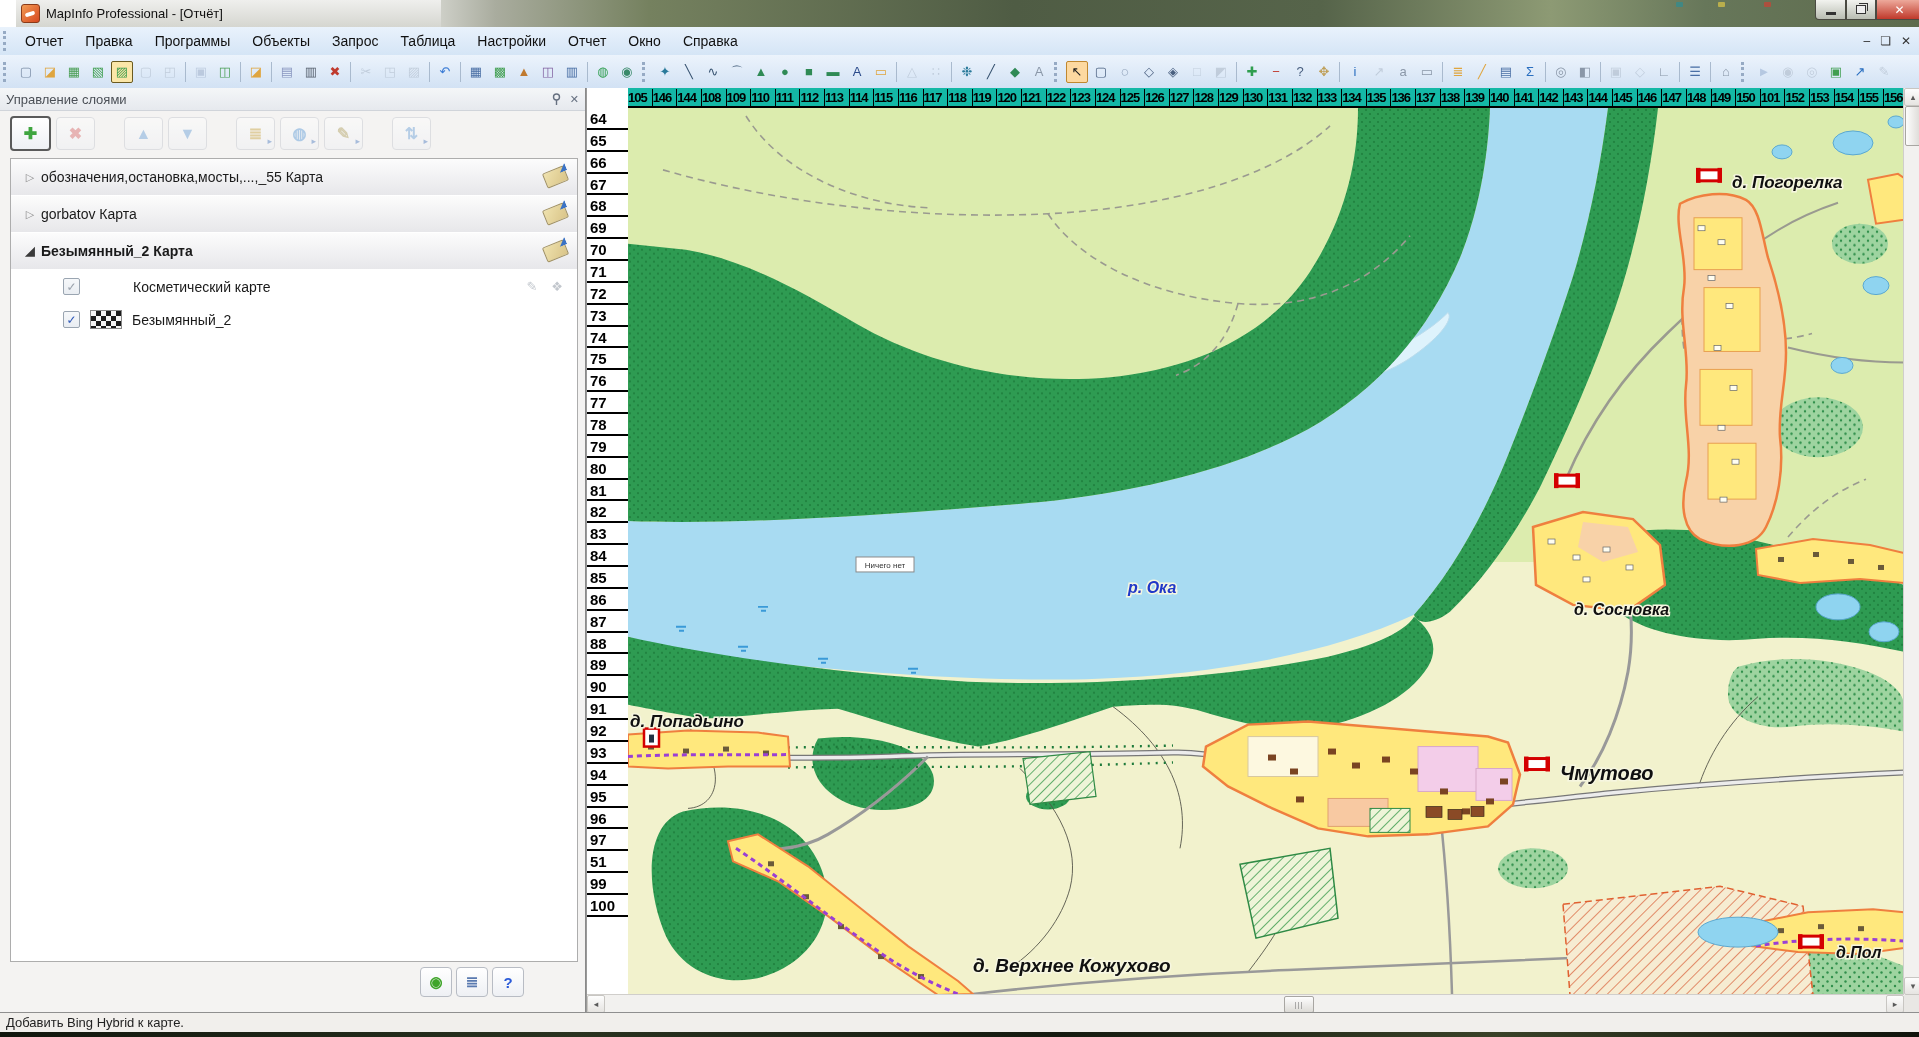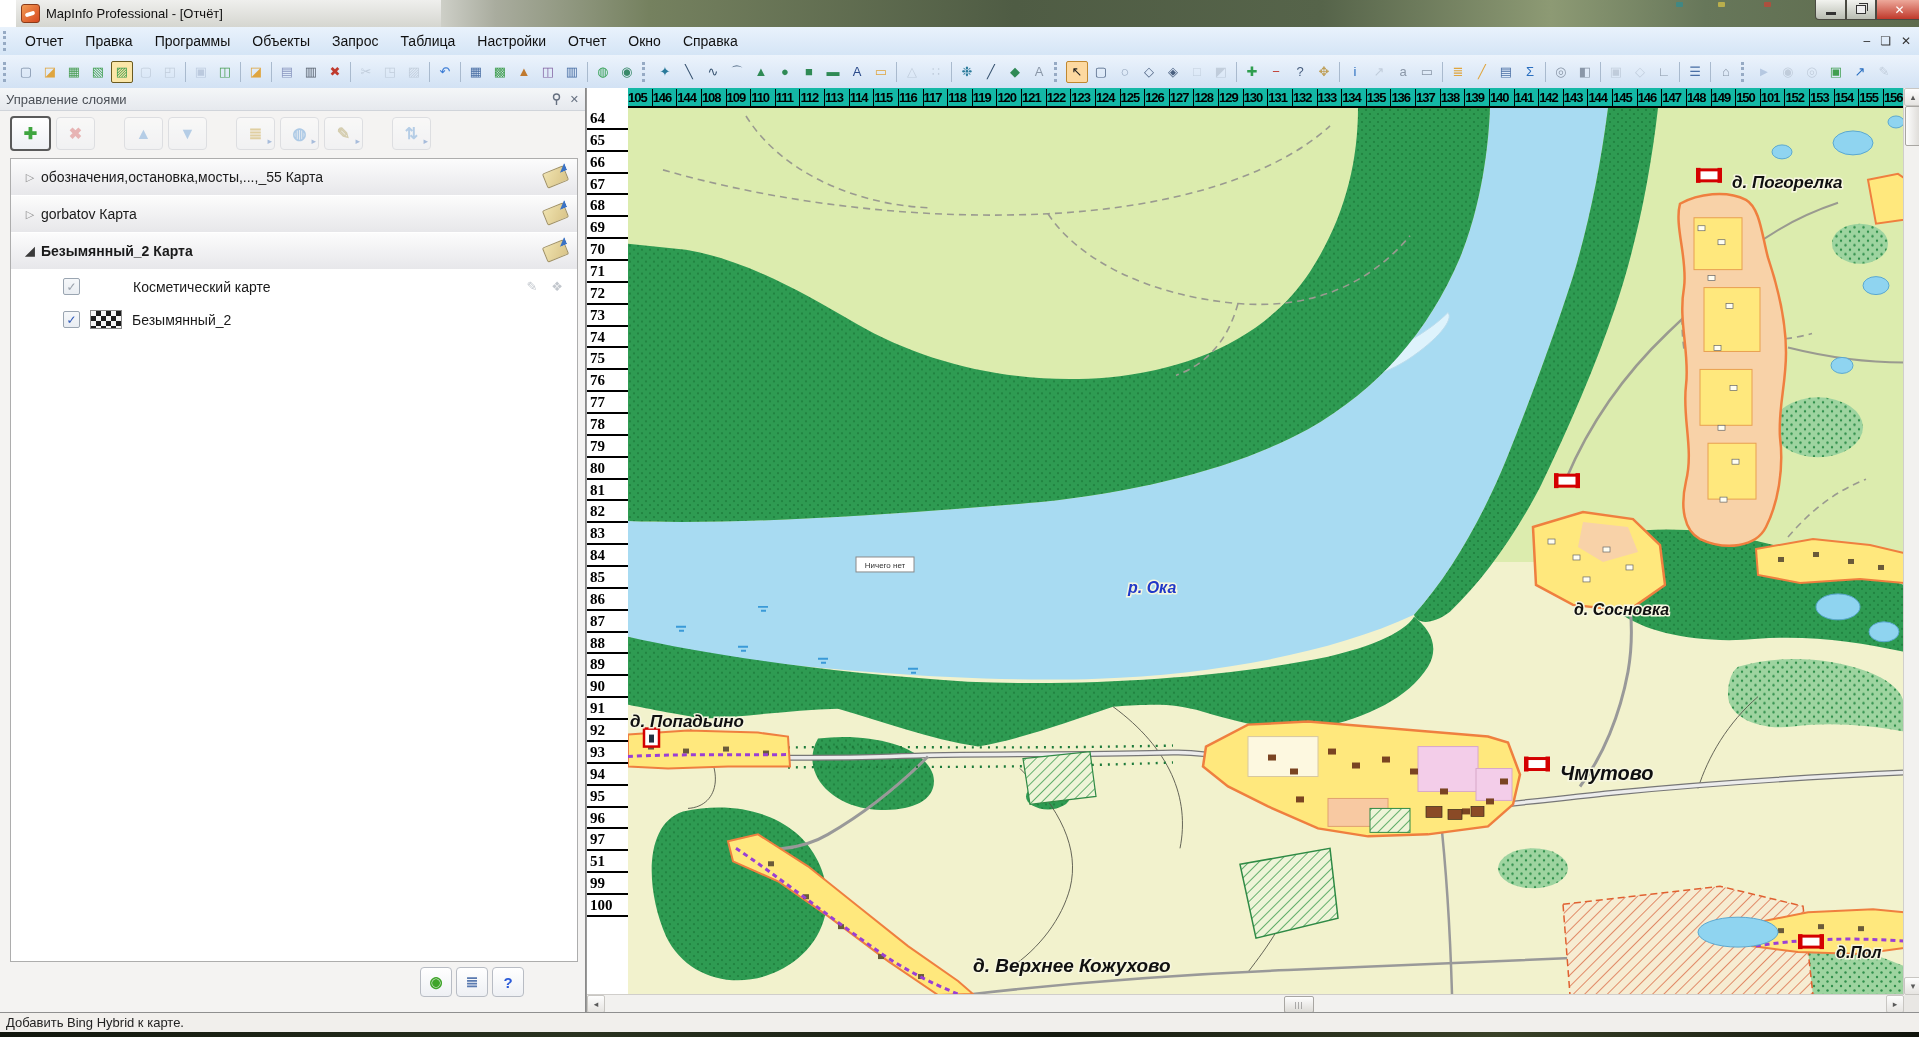--- a/index.html
+++ b/index.html
@@ -78,21 +78,21 @@
   .rowicons{margin-left:auto;display:flex;}
   .bbtns{position:absolute;left:420px;top:879px;display:flex;gap:4px;}
   .bb{width:30px;height:28px;border:1px solid #b8bcc4;border-radius:4px;background:linear-gradient(#fff,#eef0f4);
     display:flex;align-items:center;justify-content:center;font-size:15px;font-weight:bold;}
   
   .mapwin{position:absolute;left:586px;top:88px;width:1333px;height:924px;background:#fff;}
   .rtop{position:absolute;left:41px;top:0;width:1276px;height:18px;display:flex;overflow:hidden;
     border-bottom:2px solid #000;background:#14b8a6;align-items:flex-end;}
   .rtc{flex:0 0 23.63px;font-size:13px;font-weight:bold;letter-spacing:-1px;color:#000;
     border-right:1px solid #000;line-height:17px;overflow:visible;white-space:nowrap;}
-  .rleft{position:absolute;left:0;top:20px;width:50px;bottom:17px;background:#fff;overflow:hidden;font-family:Liberation Serif, serif;}
+  .rleft{position:absolute;left:0;top:20px;width:50px;bottom:17px;background:#fff;overflow:hidden;}
   .rlc{height:21.87px;box-sizing:border-box;border-bottom:2px solid #000;font-size:15px;font-weight:bold;
     color:#000;padding-left:3px;line-height:21px;}
   .canvas{position:absolute;left:41px;top:20px;width:1276px;bottom:17px;overflow:hidden;background:#e9f0c4;}
   .canvas svg{display:block;width:100%;height:100%;}
   .vscroll{position:absolute;right:0;top:0;width:16px;bottom:17px;background:#f2f1ef;border-left:1px solid #d0cecb;}
   .hscroll{position:absolute;left:0;bottom:0;height:17px;right:16px;background:#f2f1ef;border-top:1px solid #d0cecb;}
   .sbtn{position:absolute;width:16px;height:16px;display:flex;align-items:center;justify-content:center;
     font-size:9px;color:#5a5a5a;background:linear-gradient(#fdfdfd,#e6e4e1);border:1px solid #c8c6c2;border-radius:2px;}
   .thumbH{position:absolute;left:697px;top:1px;width:28px;height:15px;border:1px solid #a8a6a2;border-radius:2px;
     background:linear-gradient(#fdfdfd,#dddbd7);display:flex;align-items:center;justify-content:center;

